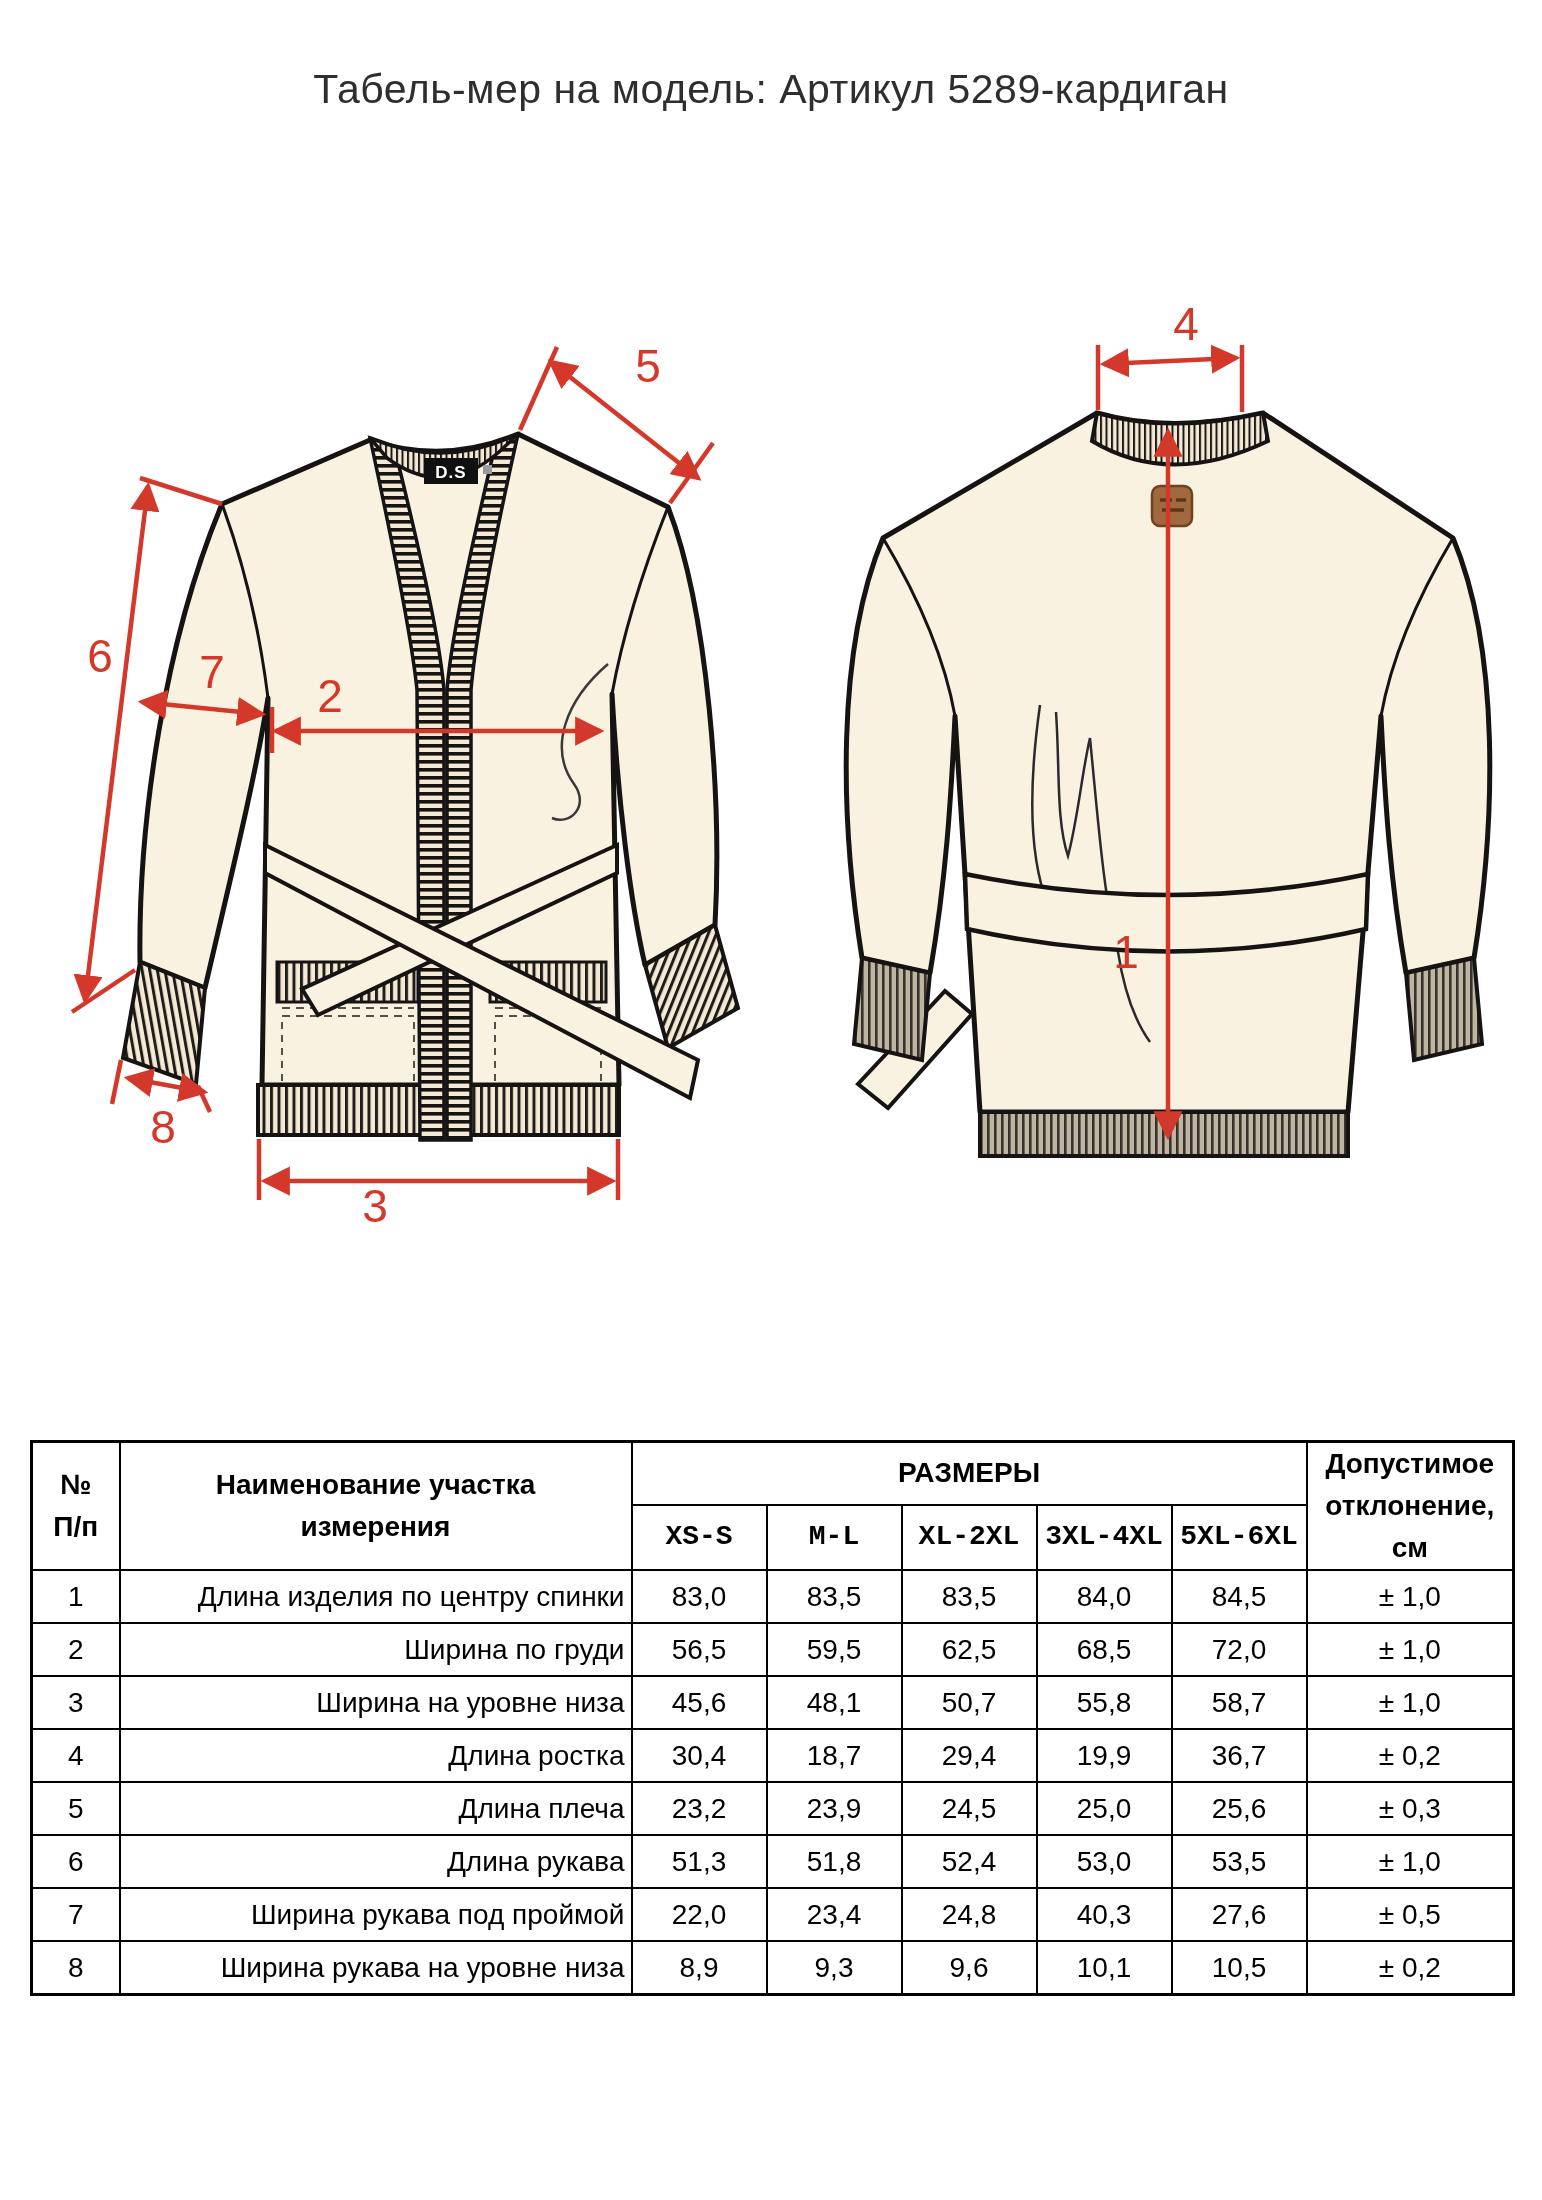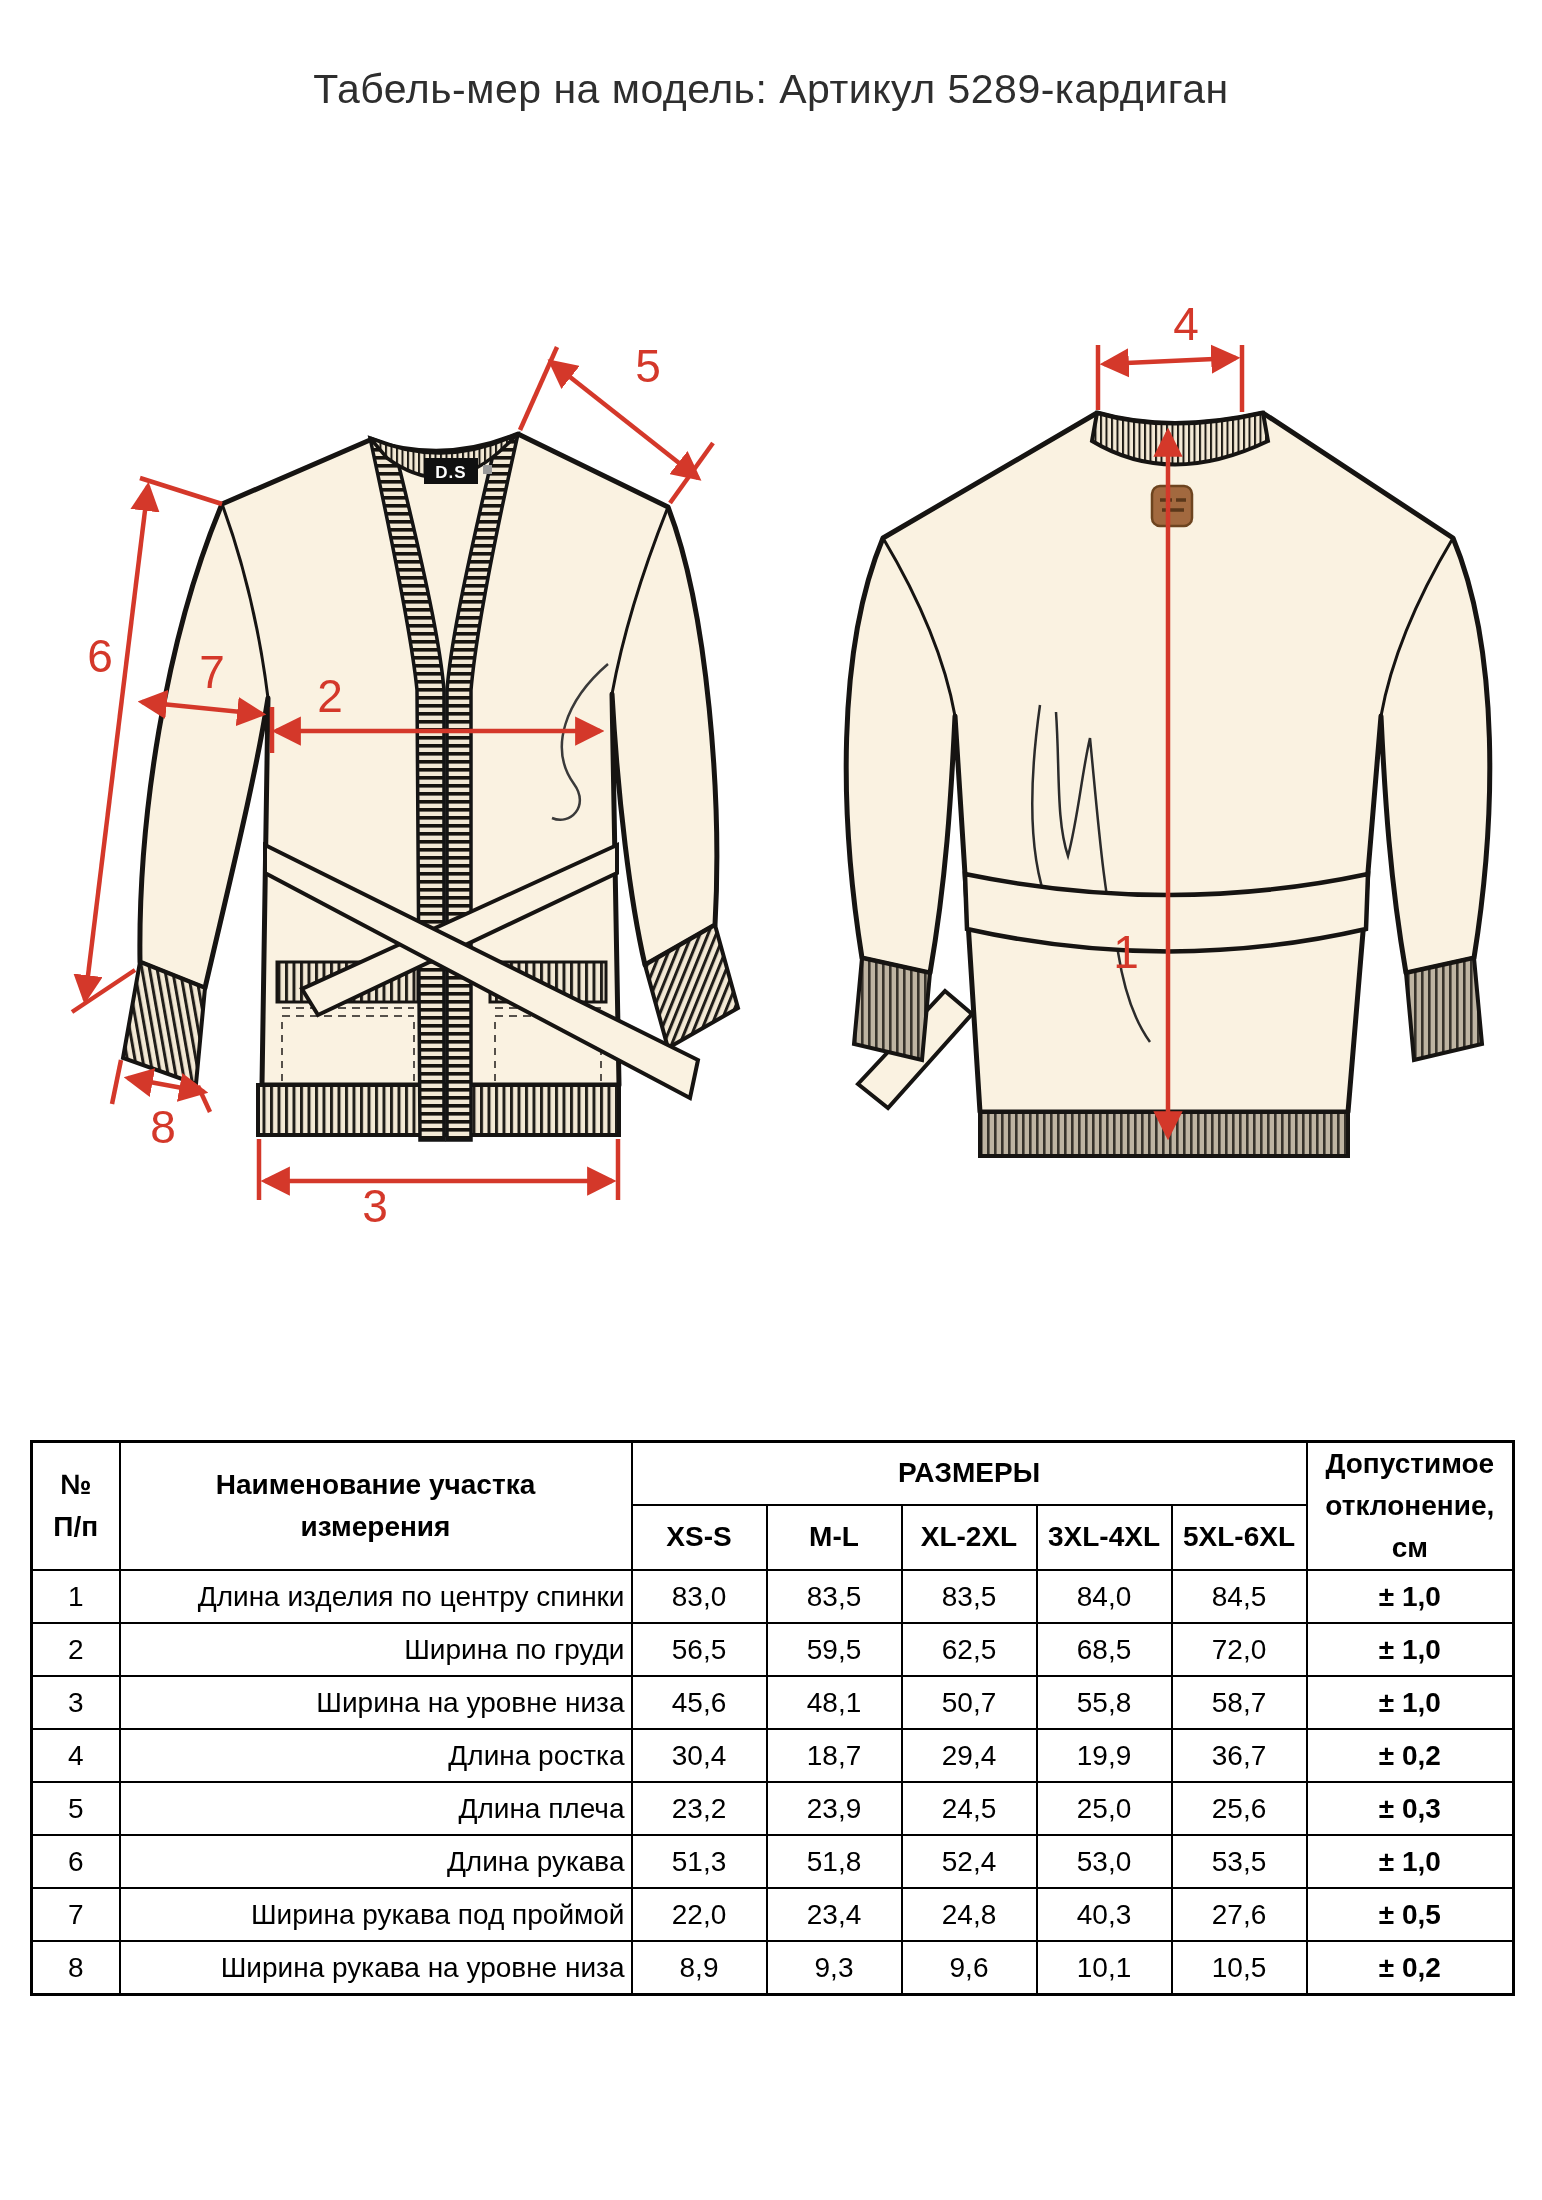--- a/index.html
+++ b/index.html
@@ -5,23 +5,23 @@
   html,body{margin:0;padding:0;background:#ffffff;}
   .page{position:relative;width:1542px;height:2200px;background:#fff;font-family:"Liberation Sans",sans-serif;overflow:hidden;}
   .title{position:absolute;top:66px;left:0;width:100%;text-align:center;font-size:41px;font-weight:400;color:#2e2e2e;letter-spacing:0.5px;}
   .art{position:absolute;top:170px;left:0;width:1542px;height:1120px;}
   .meas-table{position:absolute;top:1440px;left:30px;width:1482px;border-collapse:collapse;table-layout:fixed;color:#000;}
   .meas-table td,.meas-table th{border:2px solid #000;padding:0 6px;font-size:28px;vertical-align:middle;overflow:hidden;}
   .meas-table{border:3px solid #000;}
   .meas-table th{font-weight:bold;text-align:center;line-height:1.5;}
   .meas-table td{text-align:center;height:51px;font-weight:400;}
   .meas-table td.name{text-align:right;padding-left:12px;}
-  .meas-table td.tol{font-weight:bold;}
+  .meas-table td.tol{font-weight:normal;}
   .hdr1{height:60px;}
-  .hdr2{height:62px;}
+  .hdr2{height:62px;font-family:Liberation Mono, monospace;}
   svg text.dim{font-family:"Liberation Sans",sans-serif;font-size:46px;fill:#d4382a;}
   svg text.tag{font-family:"Liberation Sans",sans-serif;font-size:17px;font-weight:bold;fill:#ffffff;letter-spacing:1px;}
 </style>
 </head>
 <body>
 
 <div class="page">
 
   <div class="title">Табель-мер на модель: Артикул 5289-кардиган</div>
 

